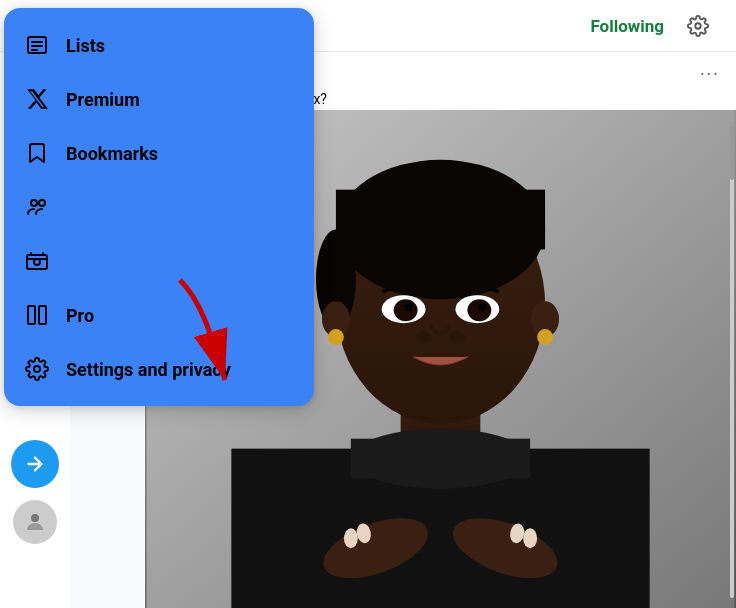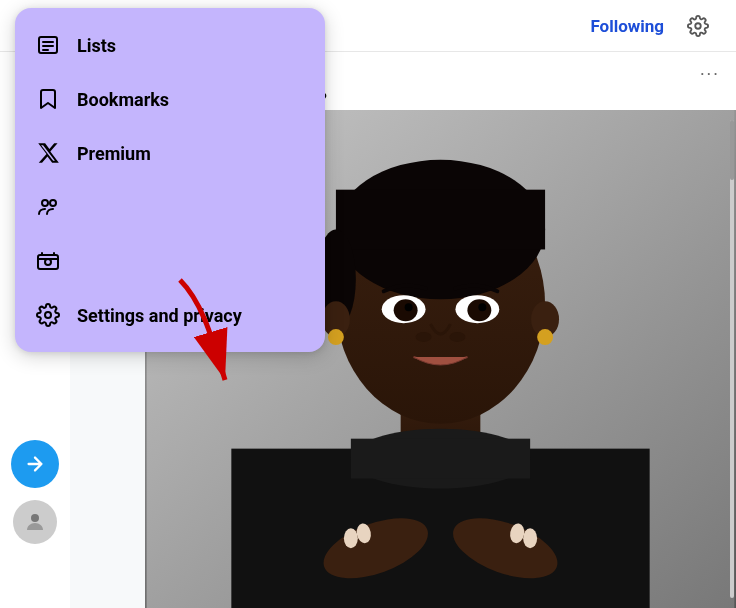--- a/index.html
+++ b/index.html
@@ -30,21 +30,21 @@
       background: #ffffff;
       display: flex;
       align-items: center;
       justify-content: flex-end;
       padding: 0 20px;
       border-bottom: 1px solid #e7e7e7;
       z-index: 5;
     }
 
     .top-bar-following {
-      color: #1d4ed8;
+      color: #15803d;
       font-weight: 700;
       font-size: 17px;
       margin-right: 16px;
     }
 
     .gear-btn {
       width: 36px;
       height: 36px;
       border-radius: 50%;
       border: none;
@@ -186,23 +186,23 @@
       align-items: center;
       justify-content: center;
       color: #888;
       font-size: 22px;
     }
 
     
     .dropdown-menu {
       position: absolute;
       top: 8px;
-      left: 15px;
+      left: 4px;
       width: 310px;
-      background: #c4b5fd;
+      background: #3b82f6;
       border-radius: 16px;
       box-shadow: 0 4px 20px rgba(0,0,0,0.18), 0 1px 6px rgba(0,0,0,0.1);
       z-index: 100;
       padding: 10px 0;
     }
 
     .menu-item {
       display: flex;
       align-items: center;
       padding: 14px 20px;
@@ -361,34 +361,34 @@
         <line x1="7" y1="9" x2="17" y2="9"></line>
         <line x1="7" y1="13" x2="17" y2="13"></line>
         <line x1="7" y1="17" x2="12" y2="17"></line>
       </svg>
     </span>
     <span class="menu-label">Lists</span>
   </div>
 
   <div class="menu-item">
     <span class="menu-icon">
+      <svg width="24" height="24" viewBox="0 0 24 24" fill="#000">
+        <path d="M18.244 2.25h3.308l-7.227 8.26 8.502 11.24H16.17l-4.714-6.231-5.401 6.231H2.748l7.73-8.835L2.25 2.25h6.883l4.258 5.625zm-1.161 17.52h1.833L7.084 4.126H5.117z"></path>
+      </svg>
+    </span>
+    <span class="menu-label">Premium</span>
+  </div>
+
+  <div class="menu-item">
+    <span class="menu-icon">
       <svg width="24" height="24" viewBox="0 0 24 24" fill="none" stroke="#000" stroke-width="2" stroke-linecap="round" stroke-linejoin="round">
         <path d="M19 21l-7-5-7 5V5a2 2 0 0 1 2-2h10a2 2 0 0 1 2 2z"></path>
       </svg>
     </span>
     <span class="menu-label">Bookmarks</span>
-  </div>
-
-  <div class="menu-item">
-    <span class="menu-icon">
-      <svg width="24" height="24" viewBox="0 0 24 24" fill="#000">
-        <path d="M18.244 2.25h3.308l-7.227 8.26 8.502 11.24H16.17l-4.714-6.231-5.401 6.231H2.748l7.73-8.835L2.25 2.25h6.883l4.258 5.625zm-1.161 17.52h1.833L7.084 4.126H5.117z"></path>
-      </svg>
-    </span>
-    <span class="menu-label">Premium</span>
   </div>
 
   <div class="menu-item">
     <span class="menu-icon">
       <svg width="24" height="24" viewBox="0 0 24 24" fill="none" stroke="#000" stroke-width="2" stroke-linecap="round">
         <circle cx="9" cy="8" r="3"></circle>
         <circle cx="17" cy="8" r="3"></circle>
         <path d="M3 19c0-3 2.7-5 6-5"></path>
         <path d="M11 19c0-3 2.7-5 6-5"></path>
       </svg>
@@ -400,20 +400,29 @@
       <svg width="24" height="24" viewBox="0 0 24 24" fill="none" stroke="#000" stroke-width="2" stroke-linecap="round" stroke-linejoin="round">
         <rect x="2" y="6" width="20" height="14" rx="2"></rect>
         <circle cx="12" cy="13" r="3"></circle>
         <path d="M2 10h20"></path>
         <line x1="6" y1="6" x2="6" y2="4"></line>
         <line x1="18" y1="6" x2="18" y2="4"></line>
       </svg>
     </span>
   </div>
 
+  <div class="menu-item">
+    <span class="menu-icon">
+      <svg width="24" height="24" viewBox="0 0 24 24" fill="none" stroke="#000" stroke-width="2">
+        <rect x="3" y="3" width="7" height="18" rx="1"></rect>
+        <rect x="14" y="3" width="7" height="18" rx="1"></rect>
+      </svg>
+    </span>
+    <span class="menu-label">Pro</span>
+  </div>
 
   <div class="menu-item">
     <span class="menu-icon">
       <svg width="24" height="24" viewBox="0 0 24 24" fill="none" stroke="#000" stroke-width="2" stroke-linecap="round" stroke-linejoin="round">
         <circle cx="12" cy="12" r="3"></circle>
         <path d="M19.4 15a1.65 1.65 0 0 0 .33 1.82l.06.06a2 2 0 0 1-2.83 2.83l-.06-.06a1.65 1.65 0 0 0-1.82-.33 1.65 1.65 0 0 0-1 1.51V21a2 2 0 0 1-4 0v-.09A1.65 1.65 0 0 0 9 19.4a1.65 1.65 0 0 0-1.82.33l-.06.06a2 2 0 0 1-2.83-2.83l.06-.06A1.65 1.65 0 0 0 4.68 15a1.65 1.65 0 0 0-1.51-1H3a2 2 0 0 1 0-4h.09A1.65 1.65 0 0 0 4.6 9a1.65 1.65 0 0 0-.33-1.82l-.06-.06a2 2 0 0 1 2.83-2.83l.06.06A1.65 1.65 0 0 0 9 4.68a1.65 1.65 0 0 0 1-1.51V3a2 2 0 0 1 4 0v.09a1.65 1.65 0 0 0 1 1.51 1.65 1.65 0 0 0 1.82-.33l.06-.06a2 2 0 0 1 2.83 2.83l-.06.06A1.65 1.65 0 0 0 19.4 9a1.65 1.65 0 0 0 1.51 1H21a2 2 0 0 1 0 4h-.09a1.65 1.65 0 0 0-1.51 1z"></path>
       </svg>
     </span>
     <span class="menu-label">Settings and privacy</span>
   </div>

